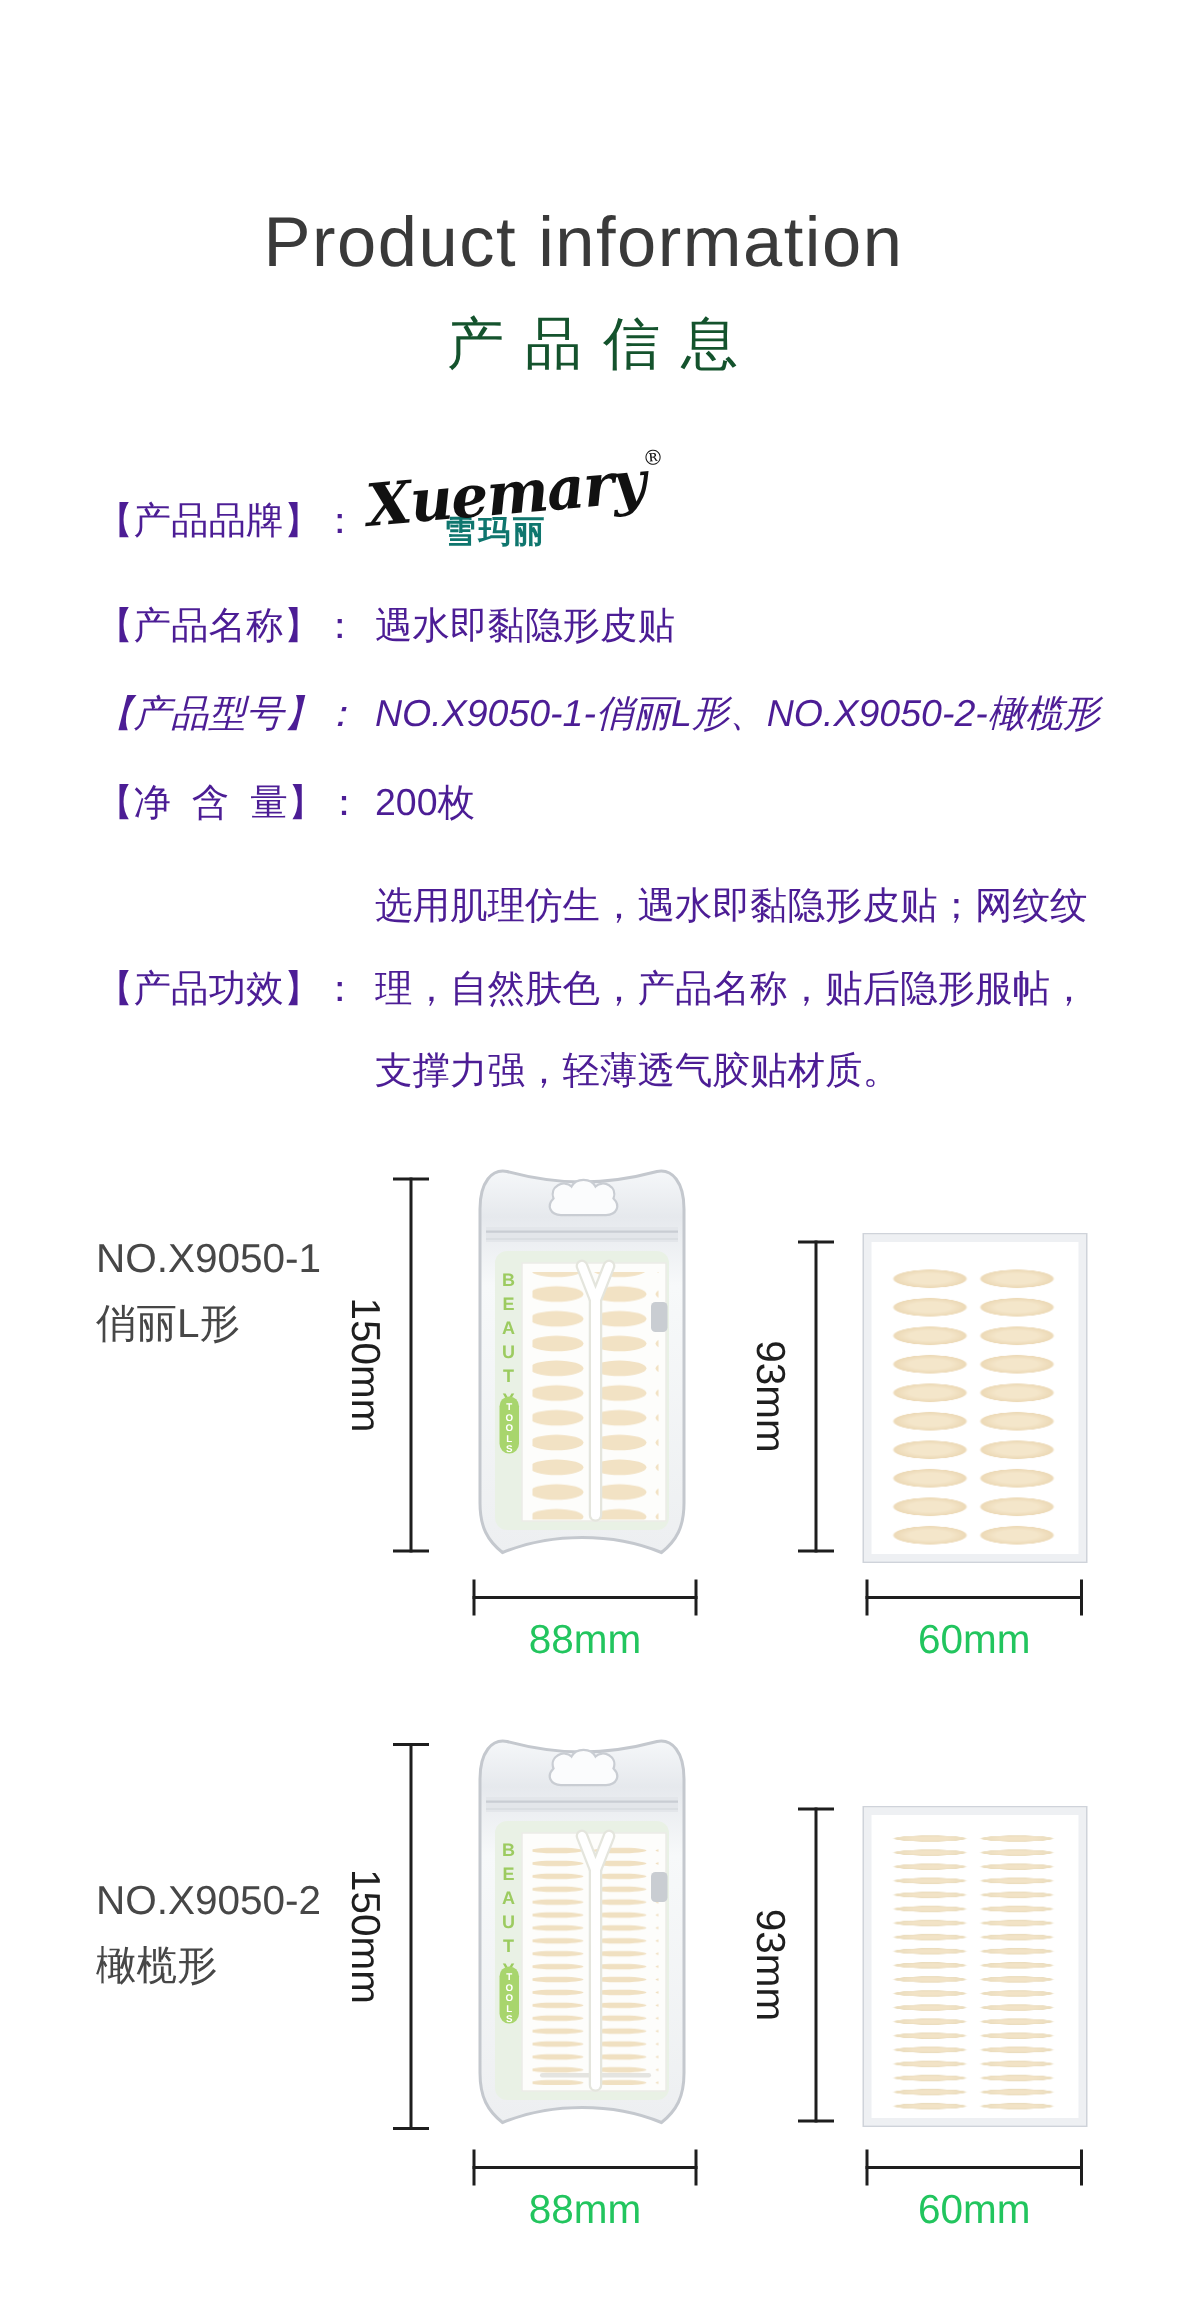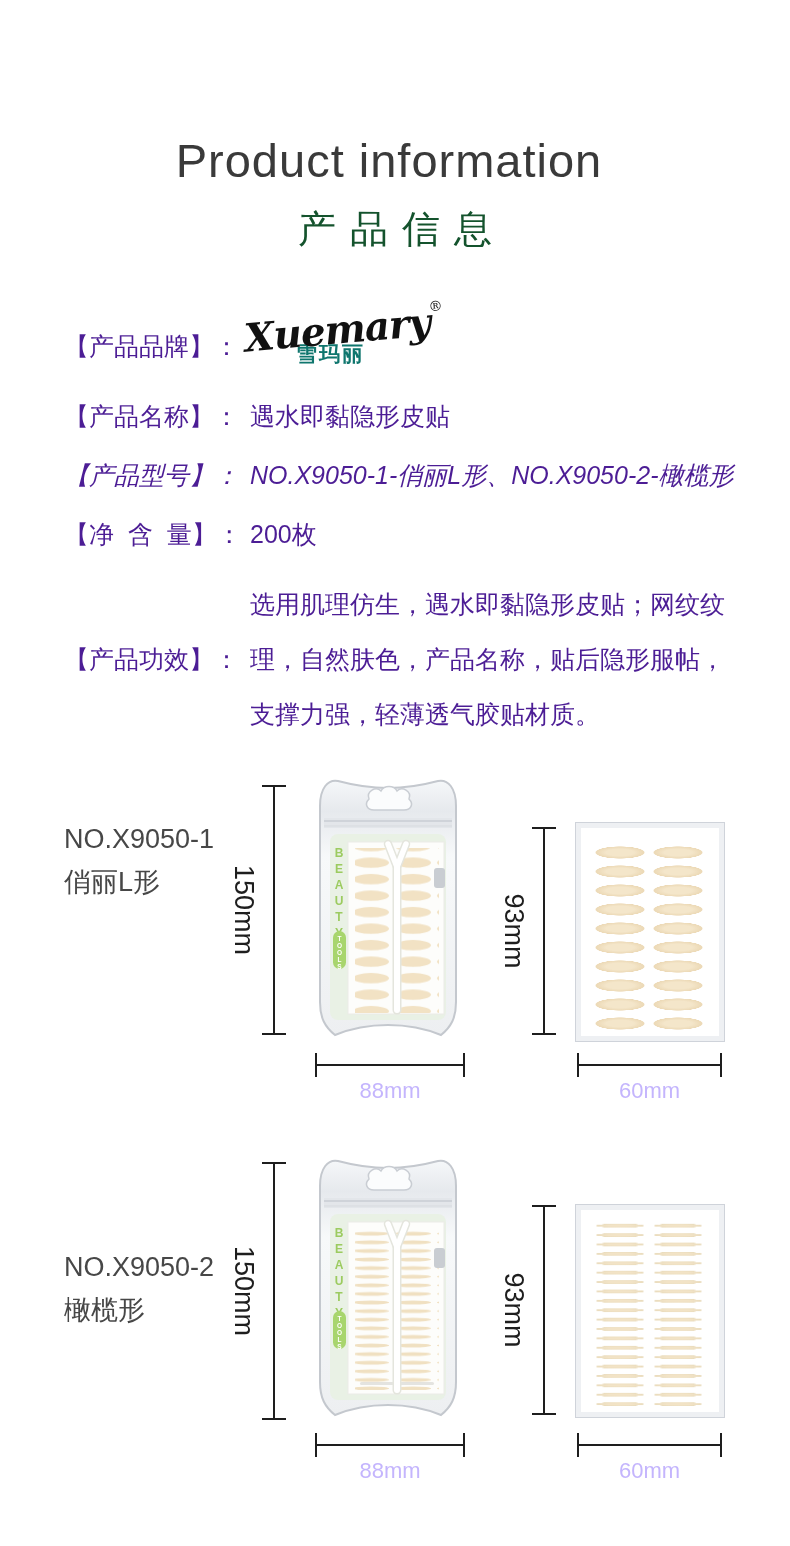--- a/index.html
+++ b/index.html
@@ -41,21 +41,21 @@
   .dim-v::before,.dim-v::after{content:"";position:absolute;left:-11px;width:24px;height:2px;background:#1e1e1e;}
   .dim-v::before{top:0;}
   .dim-v::after{bottom:0;}
   .dim-v .lbl{position:absolute;left:-30px;top:50%;transform:translate(-50%,-50%) rotate(90deg);
     font-size:27px;color:#1e1e1e;white-space:nowrap;}
   .dim-h{position:absolute;height:2px;background:#1e1e1e;}
   .dim-h::before,.dim-h::after{content:"";position:absolute;top:-11px;width:2px;height:24px;background:#1e1e1e;}
   .dim-h::before{left:0;}
   .dim-h::after{right:0;}
   .dim-h .lbl{position:absolute;top:14px;left:50%;transform:translateX(-50%);
-    font-size:22px;color:#c4b5fd;white-space:nowrap;}
+    font-size:27px;color:#22c55e;white-space:nowrap;}
   #vdim-pkg1{left:273px;top:785px;height:250px;}
   #vdim-sheet1{left:543px;top:827px;height:208px;}
   #vdim-pkg2{left:273px;top:1162px;height:258px;}
   #vdim-sheet2{left:543px;top:1205px;height:210px;}
   #hdim-pkg1{left:315px;top:1064px;width:150px;}
   #hdim-sheet1{left:577px;top:1064px;width:145px;}
   #hdim-pkg2{left:315px;top:1444px;width:150px;}
   #hdim-sheet2{left:577px;top:1444px;width:145px;}
   
   .pkg{position:absolute;width:160px;height:276px;}

